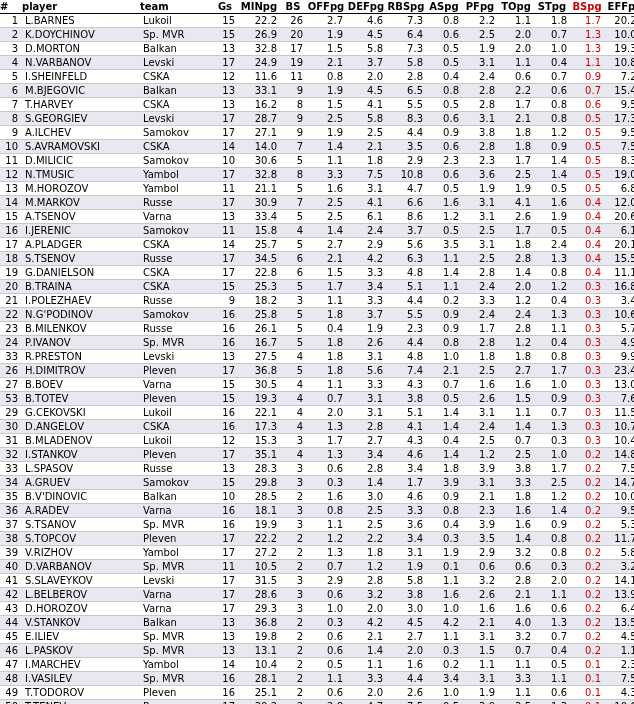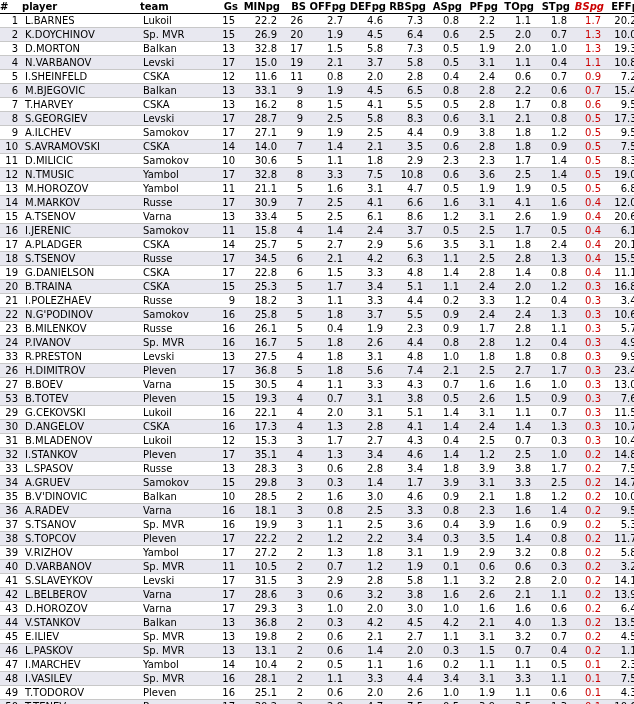--- a/index.html
+++ b/index.html
@@ -1,30 +1,30 @@
 <!DOCTYPE html>
 <html><head>
 <meta charset="utf-8">
 <style>
   html,body{margin:0;padding:0;background:#ffffff;}
   body{font-family:"DejaVu Sans","Liberation Sans",sans-serif;}
   #wrap{width:634px;height:704px;overflow:hidden;position:relative;}
   table{border-collapse:collapse;width:634px;table-layout:fixed;font-size:10px;}
   th,td{padding:0;margin:0;height:13px;line-height:13px;white-space:nowrap;overflow:hidden;}
-  thead th{background:#ffffff;font-weight:bold;text-align:right;font-size:10px;
+  thead th{background:#ffffff;font-weight:bold;font-size:10px;
            border-bottom:1px solid #000000;color:#000000;}
   thead th.lft{text-align:left;}
   tbody td{border-bottom:1px solid #c8c8c8;color:#000000;}
   tbody tr:nth-child(odd) td{background:#ffffff;}
   tbody tr:nth-child(even) td{background:#e8e8f0;}
   td.num{text-align:right;padding-right:3px;}
   td.lft{text-align:left;padding-left:3px;}
   td.rank{text-align:right;padding-right:4px;}
   td.red{color:#cc0000;text-align:right;padding-right:3px;}
-  th.red{color:#cc0000;font-style:italic;}
+  th.red{color:#cc0000;}
   col.c-rank{width:22px;}
   col.c-player{width:118px;}
   col.c-team{width:72px;}
   col.c-gs{width:26px;}
   col.c-min{width:42px;}
   col.c-bs{width:26px;}
   col.c-off{width:40px;}
   col.c-def{width:40px;}
   col.c-reb{width:40px;}
   col.c-as{width:36px;}
@@ -126,21 +126,21 @@
           <td class="num">2.0</td>
           <td class="num">1.0</td>
           <td class="red">1.3</td>
           <td class="num">19.31</td>
         </tr>
         <tr>
           <td class="rank">4</td>
           <td class="lft">N.VARBANOV</td>
           <td class="lft">Levski</td>
           <td class="num">17</td>
-          <td class="num">15.0</td>
+          <td class="num">24.9</td>
           <td class="num">19</td>
           <td class="num">2.1</td>
           <td class="num">3.7</td>
           <td class="num">5.8</td>
           <td class="num">0.5</td>
           <td class="num">3.1</td>
           <td class="num">1.1</td>
           <td class="num">0.4</td>
           <td class="red">1.1</td>
           <td class="num">10.88</td>

